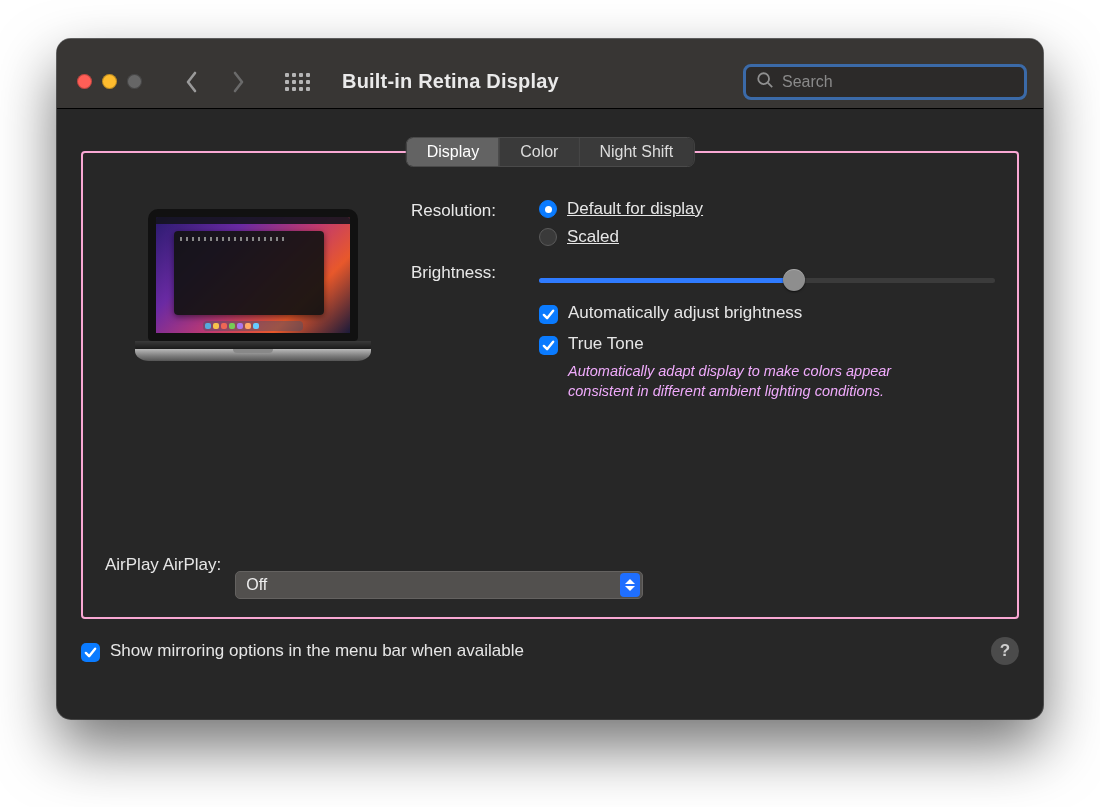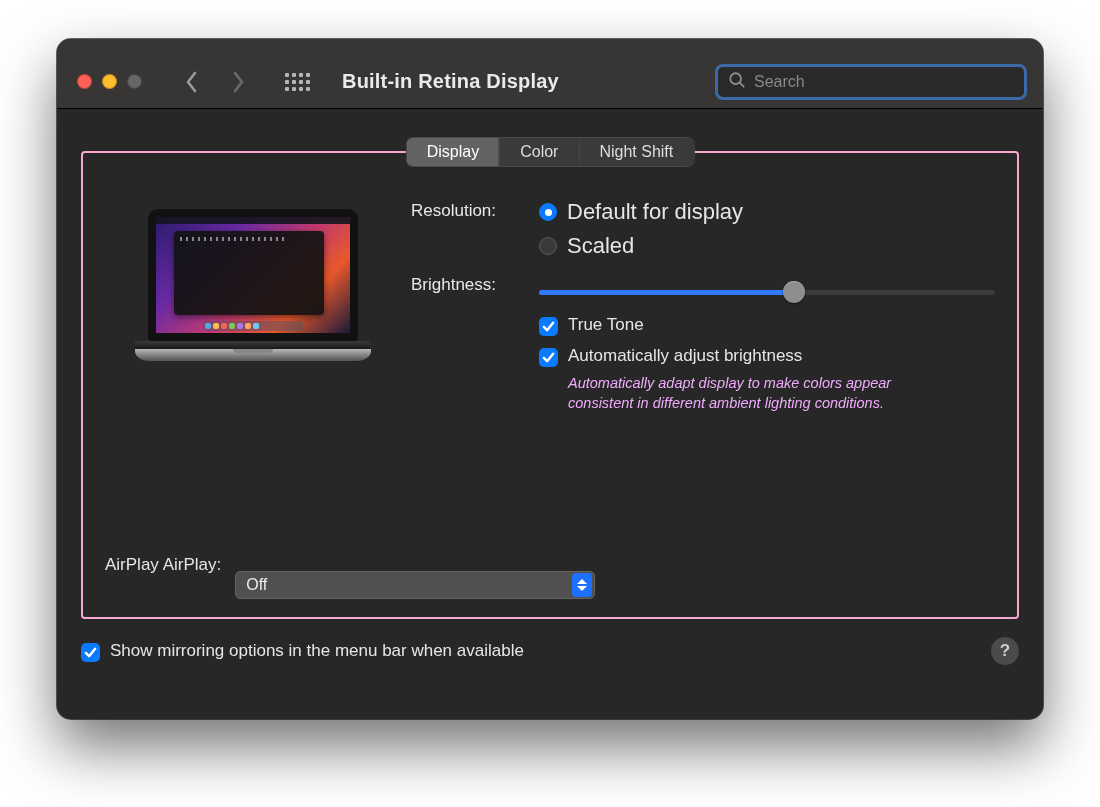--- a/index.html
+++ b/index.html
@@ -42,21 +42,21 @@
   .chev path { fill:none; stroke:#9a9a9a; stroke-width:2.6; stroke-linecap:round; stroke-linejoin:round; }
   .chev.disabled path { stroke:#6a6a6a; }
 
   .grid-icon { margin-left: 22px; width:26px; height:26px; display:grid; grid-template-columns:repeat(4,4px); grid-template-rows:repeat(3,4px); gap:3px; align-content:center; justify-content:center;}
   .grid-icon span { background:#b5b5b5; width:4px; height:4px; border-radius:1px; }
 
   .title { margin-left: 22px; font-size:20px; font-weight:600; color:#eaeaea; letter-spacing:.2px; }
 
   .search {
     margin-left:auto;
-    width: 312px; height: 36px;
+    width: 284px; height: 36px;
     background:#2c2a29;
     border: 3px solid #3b6aa8;
     border-radius: 8px;
     display:flex; align-items:center;
     padding: 0 10px; gap:8px;
   }
   .search svg { width:18px;height:18px; }
   .search svg circle, .search svg line { stroke:#8f8f8f; stroke-width:2; fill:none; }
   .search input {
     flex:1; background:transparent; border:none; outline:none;
@@ -113,21 +113,21 @@
   .mb-dock i:nth-child(6){background:#fa6;} .mb-dock i:nth-child(7){background:#6cf;}
   .mb-hinge { width:236px; height:8px; background:linear-gradient(#3a3a3a,#1a1a1a); border-radius:0 0 2px 2px; margin:0 auto;}
   .mb-base  { width:236px; height:12px; background:linear-gradient(#b9b9b9,#7a7a7a 60%,#555 100%); border-radius:0 0 14px 14px/0 0 10px 10px; margin:0 auto; position:relative;}
   .mb-base::after{content:"";position:absolute;left:50%;top:0;transform:translateX(-50%);width:40px;height:4px;background:#888;border-radius:0 0 4px 4px;}
 
   .settings { flex:1; }
   .row { display:flex; margin-bottom: 6px; }
   .row .lbl { width: 128px; text-align:left; padding-right: 12px; font-size:17px; color:#e8e8e8; padding-top:2px;}
   .row .ctl { flex:1; }
 
-  .radio-line { display:flex; align-items:center; gap:10px; font-size:22px; margin-bottom:8px;}
+  .radio-line { display:flex; align-items:center; gap:10px; font-size:17px; margin-bottom:8px;text-decoration:underline;}
   .radio {
     width:18px;height:18px;border-radius:50%;
     background:#3a3a3a; border:1px solid #5a5a5a;
     display:inline-flex;align-items:center;justify-content:center;
   }
   .radio.checked { background:#0a7bff; border-color:#0a7bff; }
   .radio.checked::after{content:"";width:7px;height:7px;border-radius:50%;background:#fff;}
 
   .slider { position:relative; height:26px; margin-top:6px; margin-bottom:10px; }
   .slider .track { position:absolute; top:11px; left:0; right:0; height:5px; background:#3b3b3b; border-radius:3px;}
@@ -140,21 +140,21 @@
     background:#0a7bff; display:flex;align-items:center;justify-content:center;
   }
   .checkbox svg{width:13px;height:13px;}
   .checkbox svg path{fill:none;stroke:#fff;stroke-width:2.6;stroke-linecap:round;stroke-linejoin:round;}
   .subtext { font-size:14.5px; color:#f0abfc; line-height:1.4; margin-left:29px; max-width:380px; margin-top:-4px;font-style:italic;}
 
   
   .airplay { position:absolute; left:22px; right:22px; bottom:18px; display:flex; align-items:center; gap:14px;}
   .airplay .albl { font-size:17px; }
   .select {
-    width: 360px; height:28px;
+    width: 408px; height:28px;
     background:#52504e; border:1px solid #646260; border-radius:5px;
     display:flex; align-items:center; padding:0 2px 0 10px;
     position:relative; color:#eee; font-size:16px;margin-top:40px;
   }
   .select .stepper {
     margin-left:auto; width:20px; height:24px;
     background:#1f6fff; border-radius:4px;
     display:flex; flex-direction:column; align-items:center; justify-content:center;
   }
   .select .stepper svg{width:10px;height:7px;}
@@ -270,29 +270,29 @@
                   <div class="track"></div>
                   <div class="fill" id="bright-fill" style="width: 56%;"></div>
                   <div class="thumb" id="bright-thumb" style="left: calc(56% - 11px);"></div>
                 </div>
                 <div class="check-line">
                   <span class="checkbox">
                     <svg viewBox="0 0 14 14">
                         <path d="M2 7.5 L5.5 11 L12 3"></path>
                       </svg>
                   </span>
-                  <span>True Tone</span>
+                  <span>Automatically adjust brightness</span>
                 </div>
                 <div class="check-line">
                   <span class="checkbox">
                     <svg viewBox="0 0 14 14">
                         <path d="M2 7.5 L5.5 11 L12 3"></path>
                       </svg>
                   </span>
-                  <span>Automatically adjust brightness</span>
+                  <span>True Tone</span>
                 </div>
                 <div class="subtext">Automatically adapt display to make colors appear consistent in different ambient lighting conditions.</div>
               </div>
             </div>
           </div>
         </div>
 
         <div class="airplay">
           <div class="albl">AirPlay AirPlay:</div>
           <div class="select">

